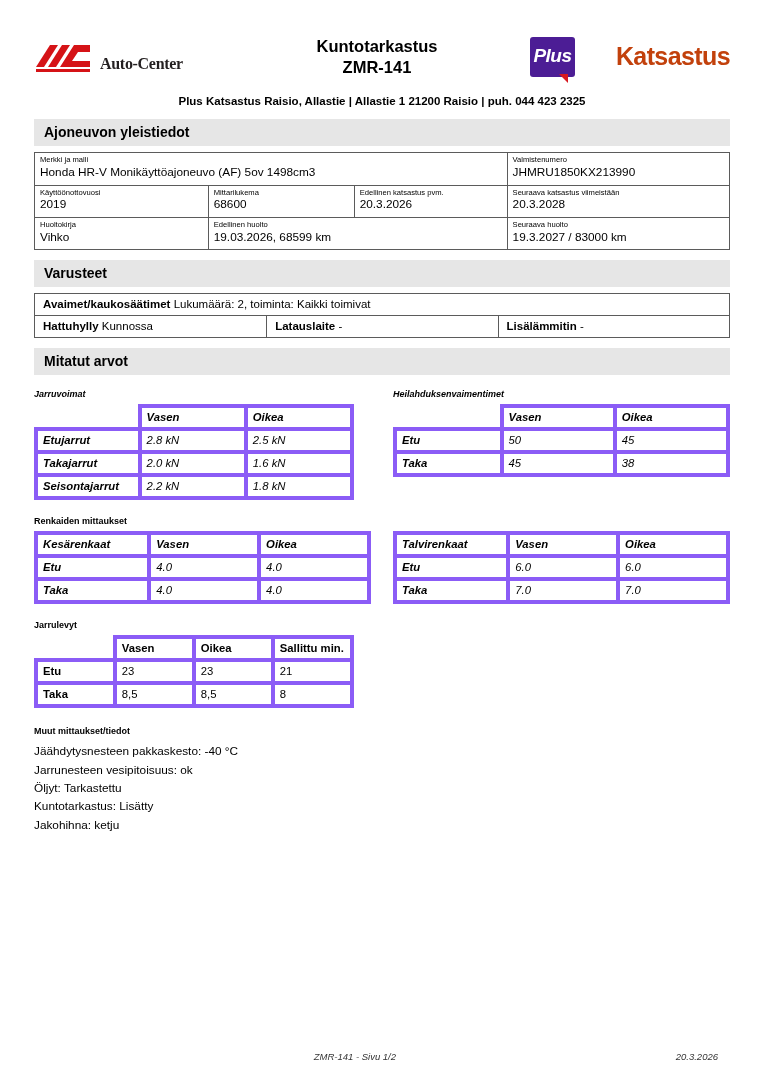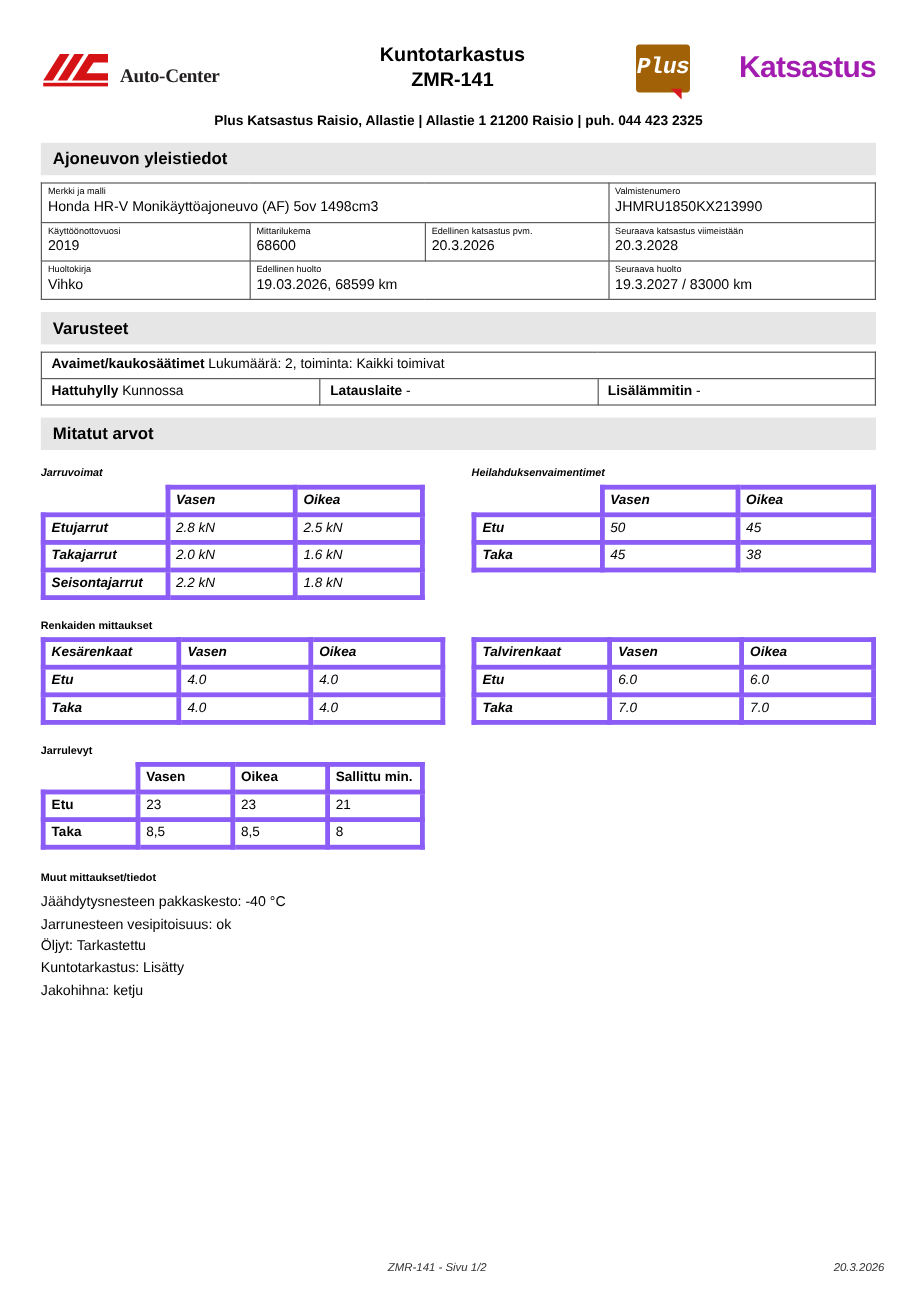--- a/index.html
+++ b/index.html
@@ -60,29 +60,28 @@
     line-height: 1.25;
   }
   .logo-right {
     width: 200px;
     display: flex;
     align-items: center;
     justify-content: flex-end;
     gap: 5px;
   }
   .plus-badge {
-    background: #a16207;
+    background: #4c1d95;
     width: 62px;
     height: 40px;
     border-radius: 3px;
     position: relative;
     display: flex;
     align-items: center;
     justify-content: center;
-    font-family: Liberation Mono, monospace;
   }
   .plus-badge .pw {
     color: #fff;
     font-style: italic;
     font-weight: bold;
     font-size: 19px;
     letter-spacing: -0.5px;
     transform: translateY(-1px);
   }
   .plus-badge .tri {
@@ -90,21 +89,21 @@
     right: 7px;
     bottom: -6px;
     width: 0; height: 0;
     border-left: 9px solid transparent;
     border-right: 0 solid transparent;
     border-top: 9px solid #d71920;
   }
   .kat-text {
     font-size: 25px;
     font-weight: bold;
-    color: #a21caf;
+    color: #c2410c;
     letter-spacing: -0.6px;
     margin-left: 36px;
   }
 
   .subheader {
     text-align: center;
     font-size: 11.5px;
     font-weight: bold;
     margin-top: 18px;
     margin-bottom: 12px;
@@ -177,21 +176,21 @@
   .notes {
     margin-top: 6px;
     font-size: 11.8px;
     line-height: 1.55;
   }
 
   
   .footer {
     position: absolute;
     left: 34px;
-    right: 27px;
+    right: 46px;
     bottom: 18px;
     display: flex;
     align-items: flex-end;
     font-size: 9.5px;
     font-style: italic;
     color: #333;
   }
   .footer .center {
     flex: 1;
     text-align: center;

